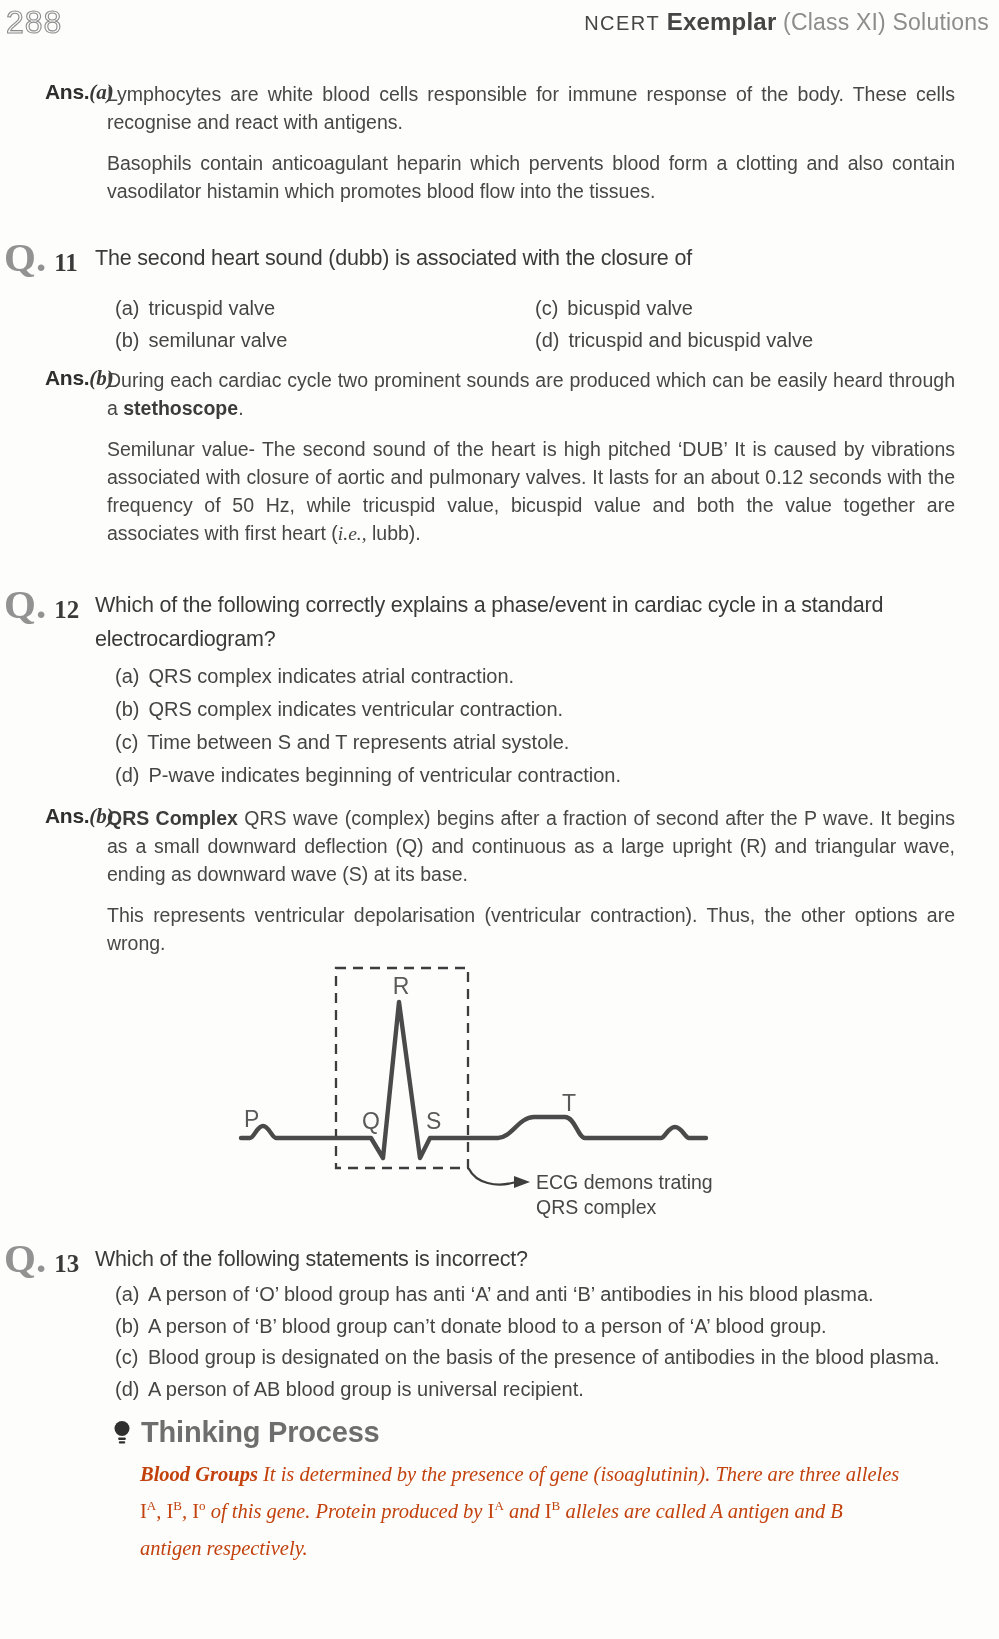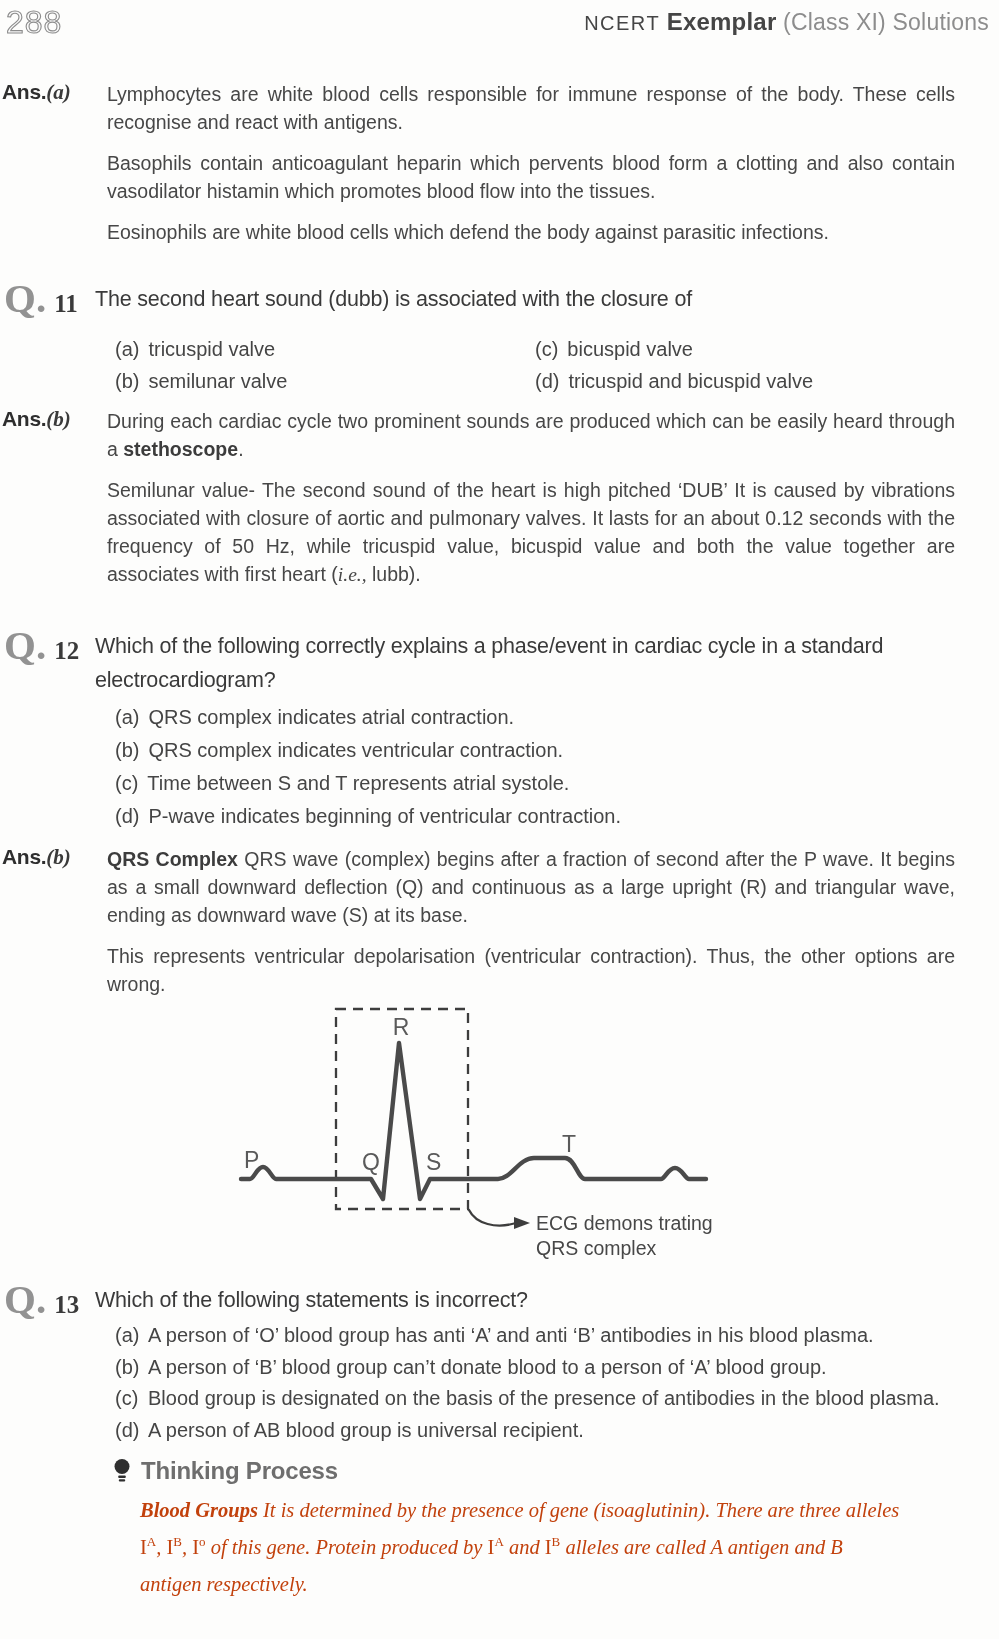--- a/index.html
+++ b/index.html
@@ -15,21 +15,21 @@
     -webkit-text-stroke:1.1px #8c8c8c;font-weight:400;
   }
   .book-title{font-size:23px;color:#454545;letter-spacing:.2px;white-space:nowrap;}
   .book-title .ncert{font-size:20px;letter-spacing:1.5px;}
   .book-title .exemplar{font-weight:700;font-size:24px;}
   .book-title .rest{color:#8d8d8d;}
   
   .row{display:grid;grid-template-columns:107px 1fr;padding-right:44px;}
   .qrow{display:grid;grid-template-columns:95px 1fr;padding-right:44px;}
   .ans-label{white-space:nowrap;padding-left:2px;}
-  .ans-label .ans{font-weight:700;font-size:21px;color:#2e2e2e;letter-spacing:-.3px;}
+  .ans-label .ans{font-weight:700;font-size:21px;color:#2e2e2e;letter-spacing:-.3px;margin-left:43px;}
   .ans-label .letter{font-family:"Liberation Serif",serif;font-style:italic;font-weight:700;font-size:21px;color:#3a3a3a;}
   .q-label{display:flex;align-items:baseline;gap:8px;padding-left:4px;white-space:nowrap;}
   .q-glyph{font-family:"Liberation Serif",serif;font-size:41px;font-weight:700;color:#929292;line-height:.8;}
   .q-num{font-family:"Liberation Serif",serif;font-size:25px;font-weight:700;color:#3a3a3a;}
   .q-text{font-size:21.5px;line-height:34px;color:#3a3a3a;letter-spacing:-.2px;}
   .body-text p{font-size:19.5px;line-height:28px;margin:0 0 13px 0;text-align:justify;color:#474747;}
   .body-text p:last-child{margin-bottom:0;}
   .b{font-weight:700;color:#3c3c3c;}
   .it{font-style:italic;font-family:"Liberation Serif",serif;}
   
@@ -45,40 +45,39 @@
   .sec-q12{margin-top:40px;}
   .sec-ans12{margin-top:12px;}
   .sec-q13{margin-top:12px;}
   
   .diagram-wrap{margin:4px 0 0 228px;}
   .ecg-label{font-family:"Liberation Sans",sans-serif;font-size:23px;fill:#5a5a5a;}
   .ecg-caption{font-family:"Liberation Sans",sans-serif;font-size:19.5px;fill:#474747;}
   
   .think{margin:10px 95px 0 114px;}
   .think-head{display:flex;align-items:center;gap:11px;}
-  .think-title{font-size:24px;font-weight:700;color:#6e6e6e;letter-spacing:-.2px;}
+  .think-title{font-size:29px;font-weight:700;color:#6e6e6e;letter-spacing:-.2px;}
   .think-body{font-family:"Liberation Serif",serif;font-style:italic;font-size:20.5px;line-height:37px;color:#c2410c;margin:7px 0 0 26px;}
   .think-body .lead{font-weight:700;}
   .allele{font-style:normal;font-family:"Liberation Serif",serif;}
   .think-body sup{font-size:13px;line-height:0;}
 </style>
 </head>
 <body>
 
 <div class="header">
   <div class="page-num">288</div>
   <div class="book-title"><span class="ncert">NCERT</span> <span class="exemplar">Exemplar</span> <span class="rest">(Class XI) Solutions</span></div>
 </div>
 
 <div class="row sec-ans-a">
   <div class="ans-label"><span class="ans">Ans.</span><span class="letter">(a)</span></div>
   <div class="body-text">
     <p>Lymphocytes are white blood cells responsible for immune response of the body. These cells recognise and react with antigens.</p>
     <p>Basophils contain anticoagulant heparin which pervents blood form a clotting and also contain vasodilator histamin which promotes blood flow into the tissues.</p>
-    <p>Eosinophils are white blood cells which defend the body against parasitic infections.</p>
   </div>
 </div>
 
 <div class="qrow sec-q11">
   <div class="q-label">
       <span class="q-glyph">Q.</span>
       <span class="q-num">11</span>
     </div>
   <div>
     <div class="q-text">The second heart sound (dubb) is associated with the closure of</div>

